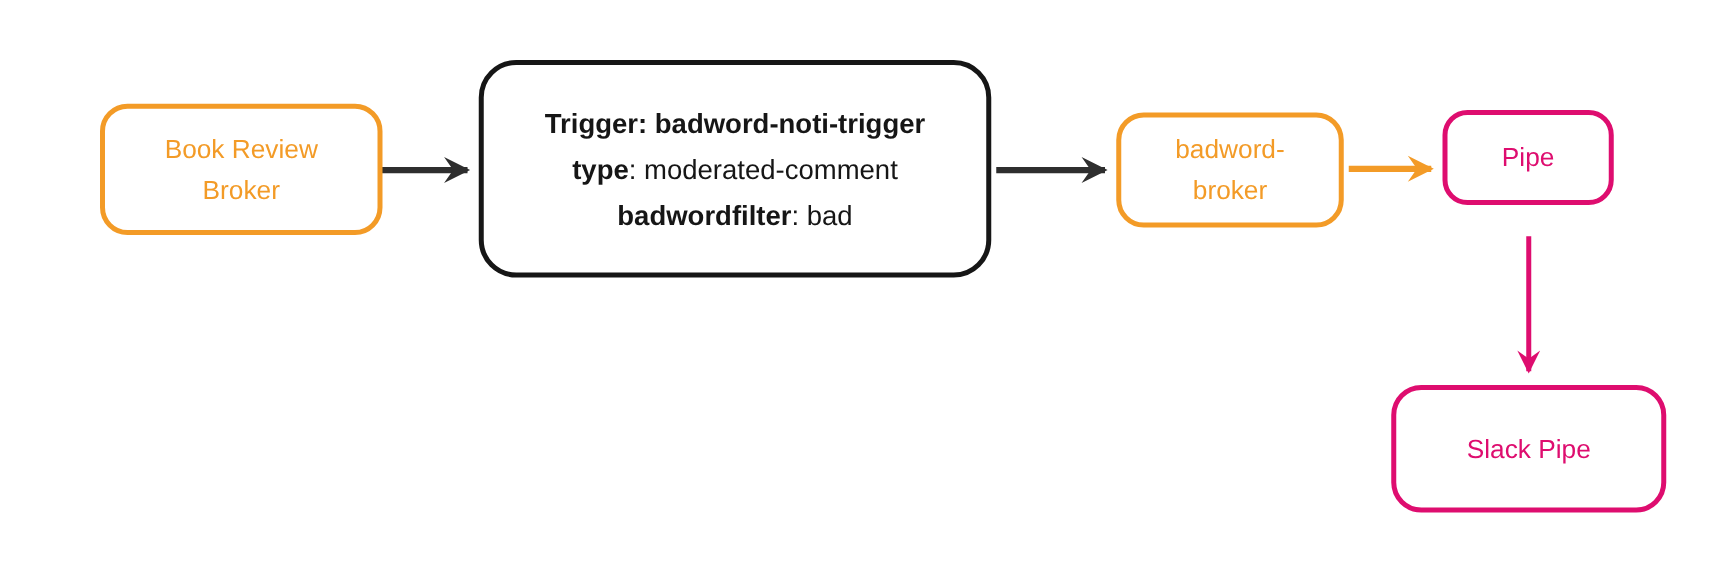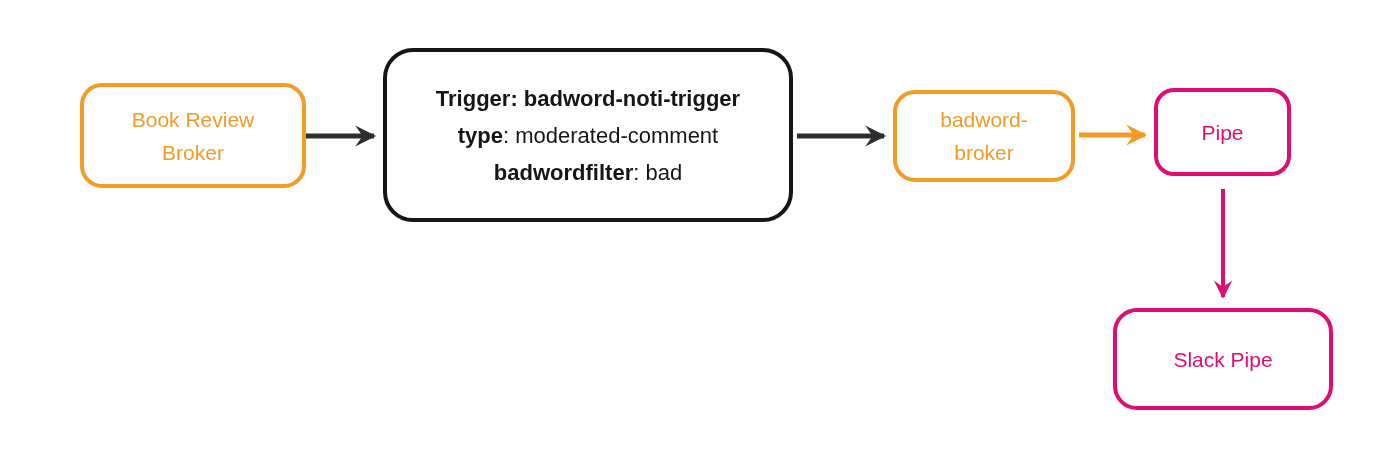--- a/index.html
+++ b/index.html
@@ -48,21 +48,21 @@
     color:var(--dark);
     border-radius:30px;
   }
   #node-book-review-broker{left:55px;top:83px;width:226px;height:105px;margin-left:25px;}
   #node-book-review-broker .label{max-width:170px;}
   #node-trigger{left:383px;top:48px;width:410px;height:174px;flex-direction:column;}
   #node-trigger .line{font-size:22px;line-height:37px;white-space:nowrap;}
   #node-trigger b{font-weight:700;}
   #node-badword-broker{left:893px;top:90px;width:182px;height:92px;}
   #node-badword-broker .label{max-width:130px;overflow-wrap:break-word;}
-  #node-pipe{left:1154px;top:88px;width:137px;height:88px;}
+  #node-pipe{left:1154px;top:88px;width:137px;height:76px;}
   #node-slack-sink{left:1113px;top:308px;width:220px;height:102px;border-radius:24px;}
   .edges{position:absolute;left:0;top:0;width:1375px;height:465px;pointer-events:none;}
 </style>
 </head>
 <body>
 
 <div class="canvas">
 
   <svg class="edges" width="1375" height="465" viewBox="0 0 1375 465" xmlns="http://www.w3.org/2000/svg">
     <defs>

